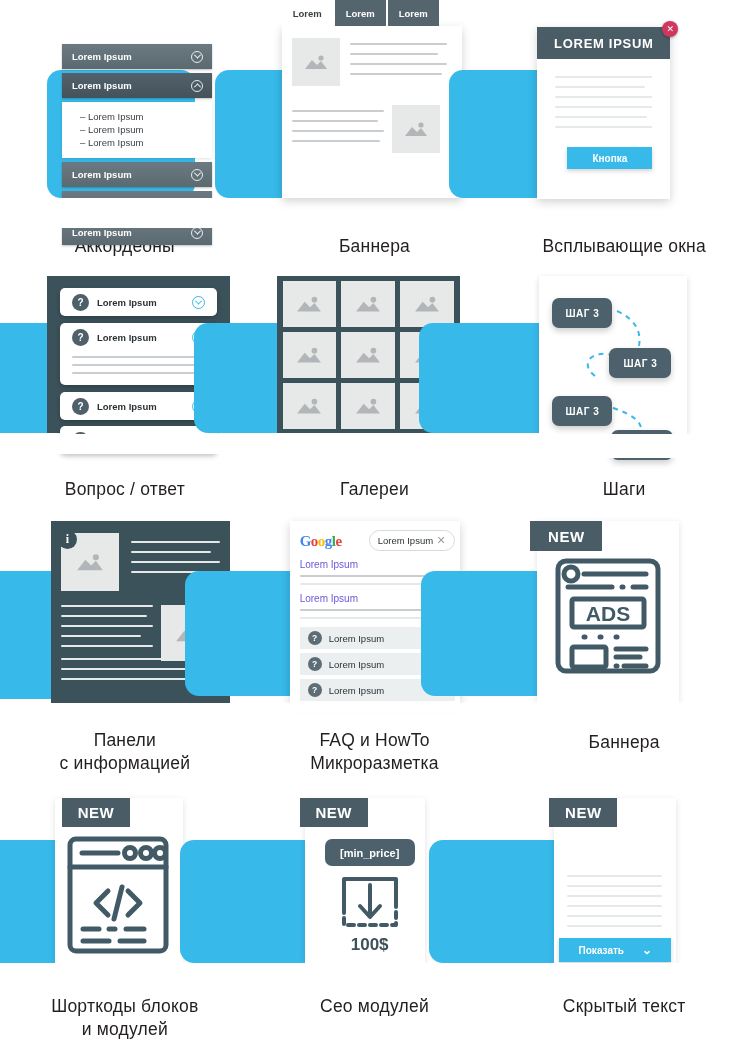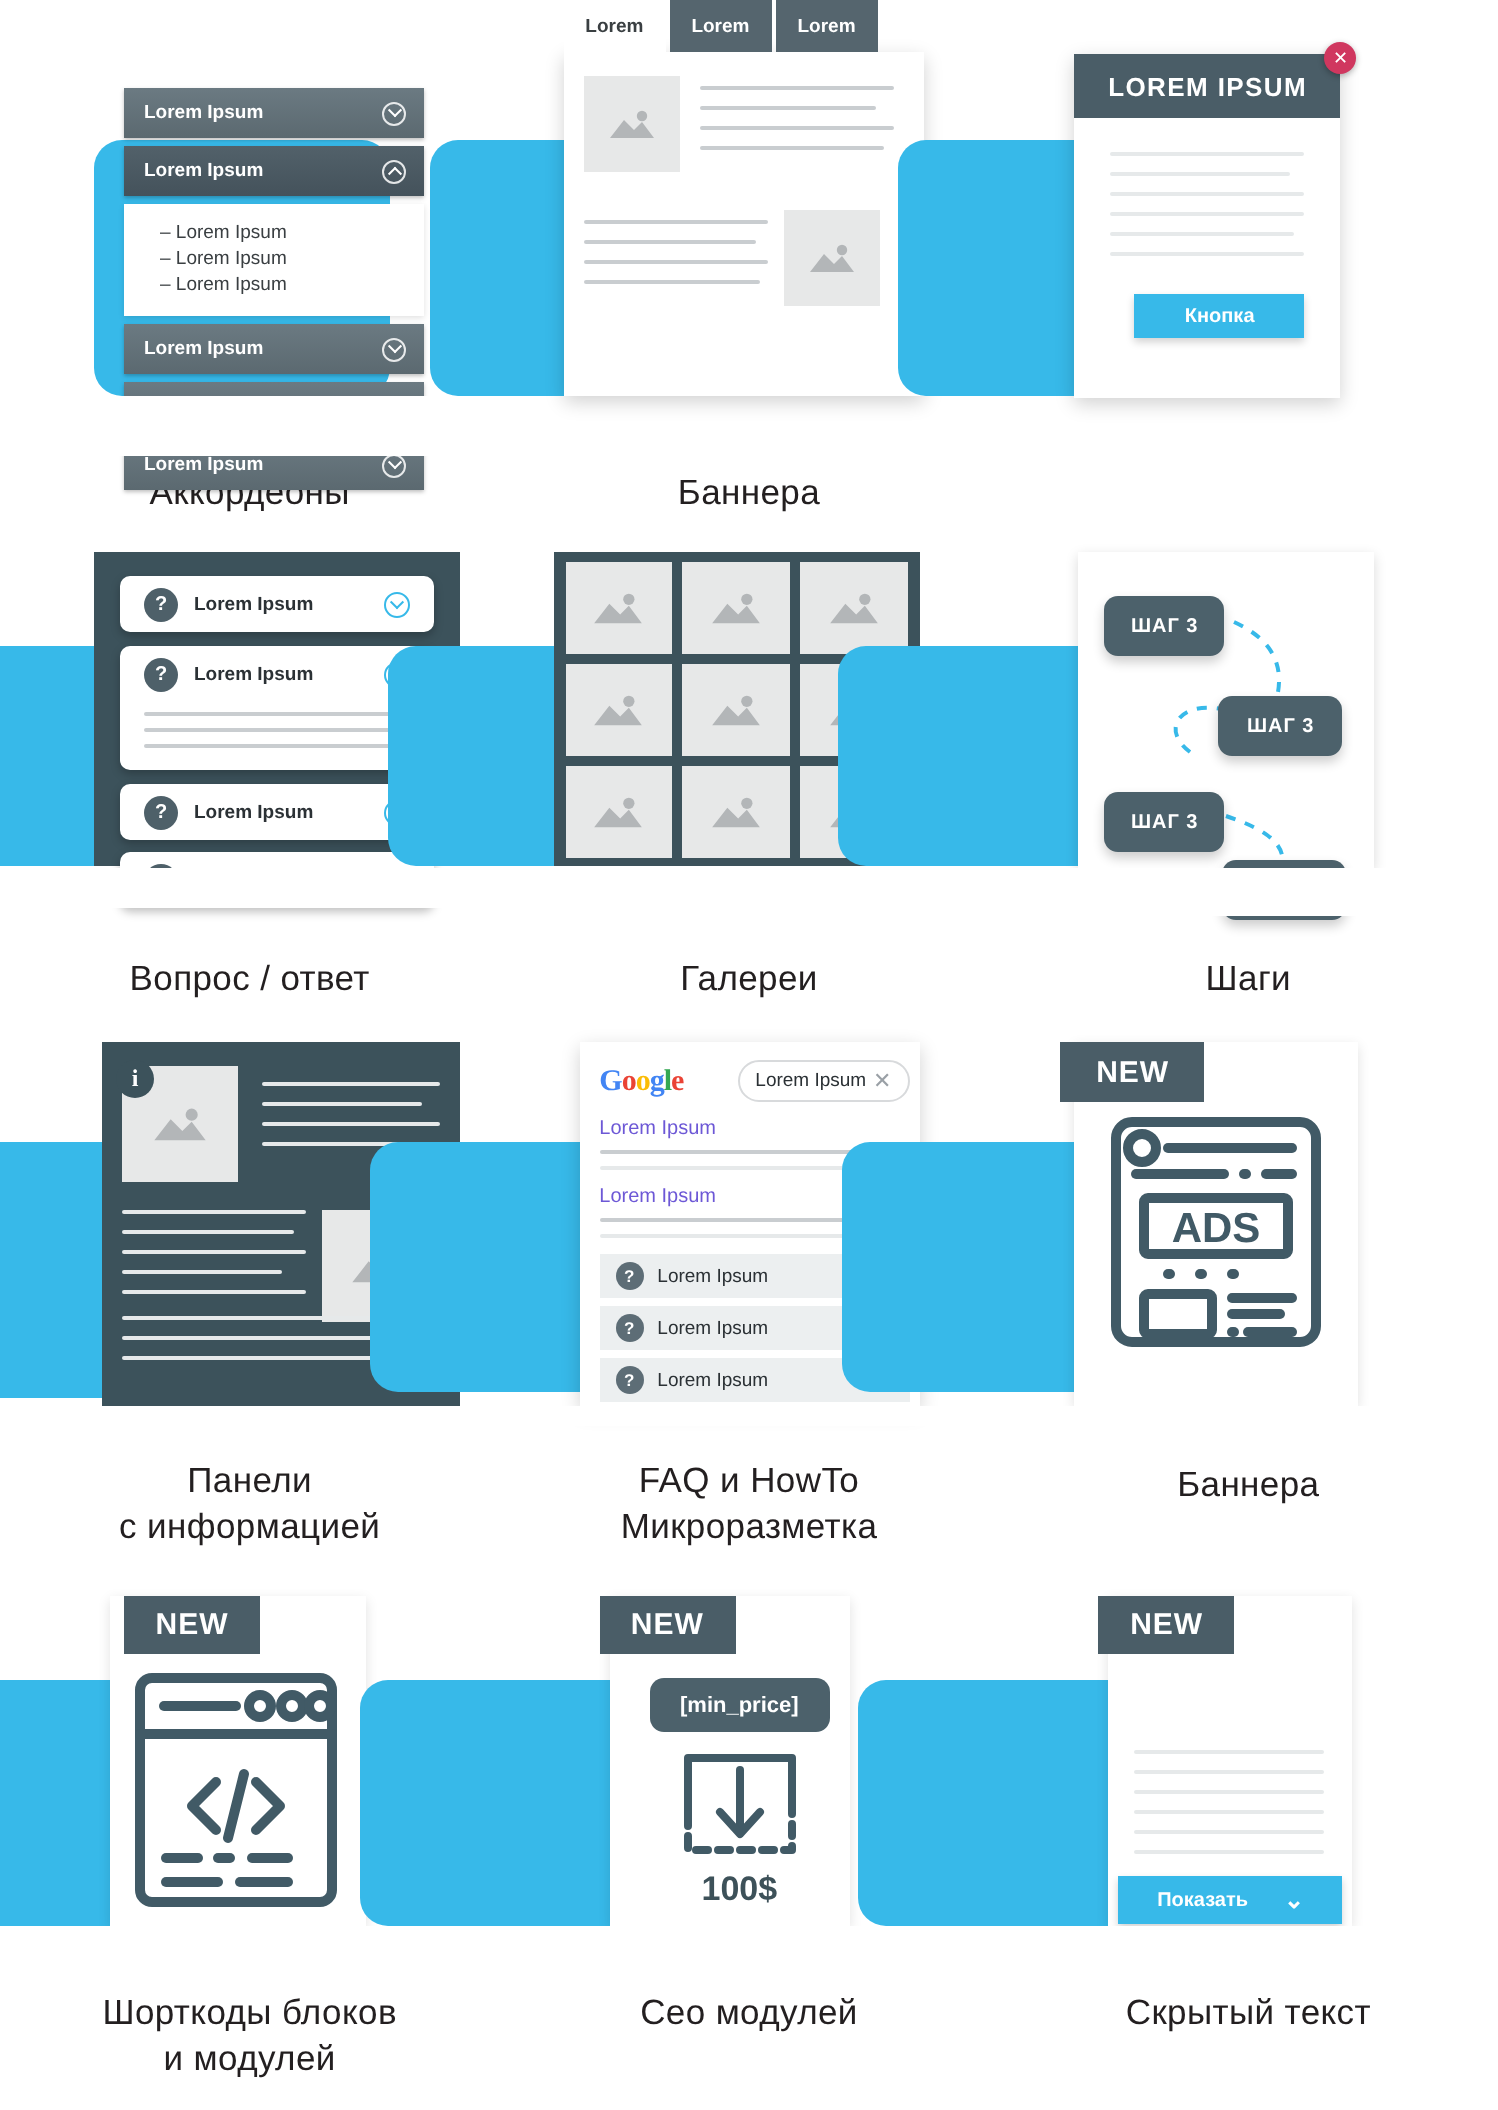--- a/index.html
+++ b/index.html
@@ -224,20 +224,23 @@
       </div>
       <div class="line-w" style="position:absolute;left:56px;top:76px;width:97px;"></div>
       <div class="line-w" style="position:absolute;left:56px;top:86px;width:90px;"></div>
       <div class="line-w" style="position:absolute;left:56px;top:96px;width:97px;"></div>
       <div class="line-w" style="position:absolute;left:56px;top:106px;width:97px;"></div>
       <div class="line-w" style="position:absolute;left:56px;top:116px;width:92px;"></div>
       <div class="line-w" style="position:absolute;left:56px;top:126px;width:97px;"></div>
       <div class="btn-blue" style="position:absolute;left:68px;top:147px;width:85px;height:22px;">
         <span>Кнопка</span>
       </div>
+    </div>
+    <div class="caption" style="margin-top:30px">
+      <div>Всплывающие окна</div>
     </div>
   </div>
 
   <div class="cell">
     <div class="art" style="height:180px">
       <div class="blue" style="width:180px;height:110px;top:55px;left:34px;"></div>
       <div style="position:absolute;left:47px;top:8px;width:183px;height:157px;background:#3c525b;"></div>
 
       <div class="faq-card" style="left:60px;top:20px;width:157px;height:28px;">
         <div class="faq-head">

